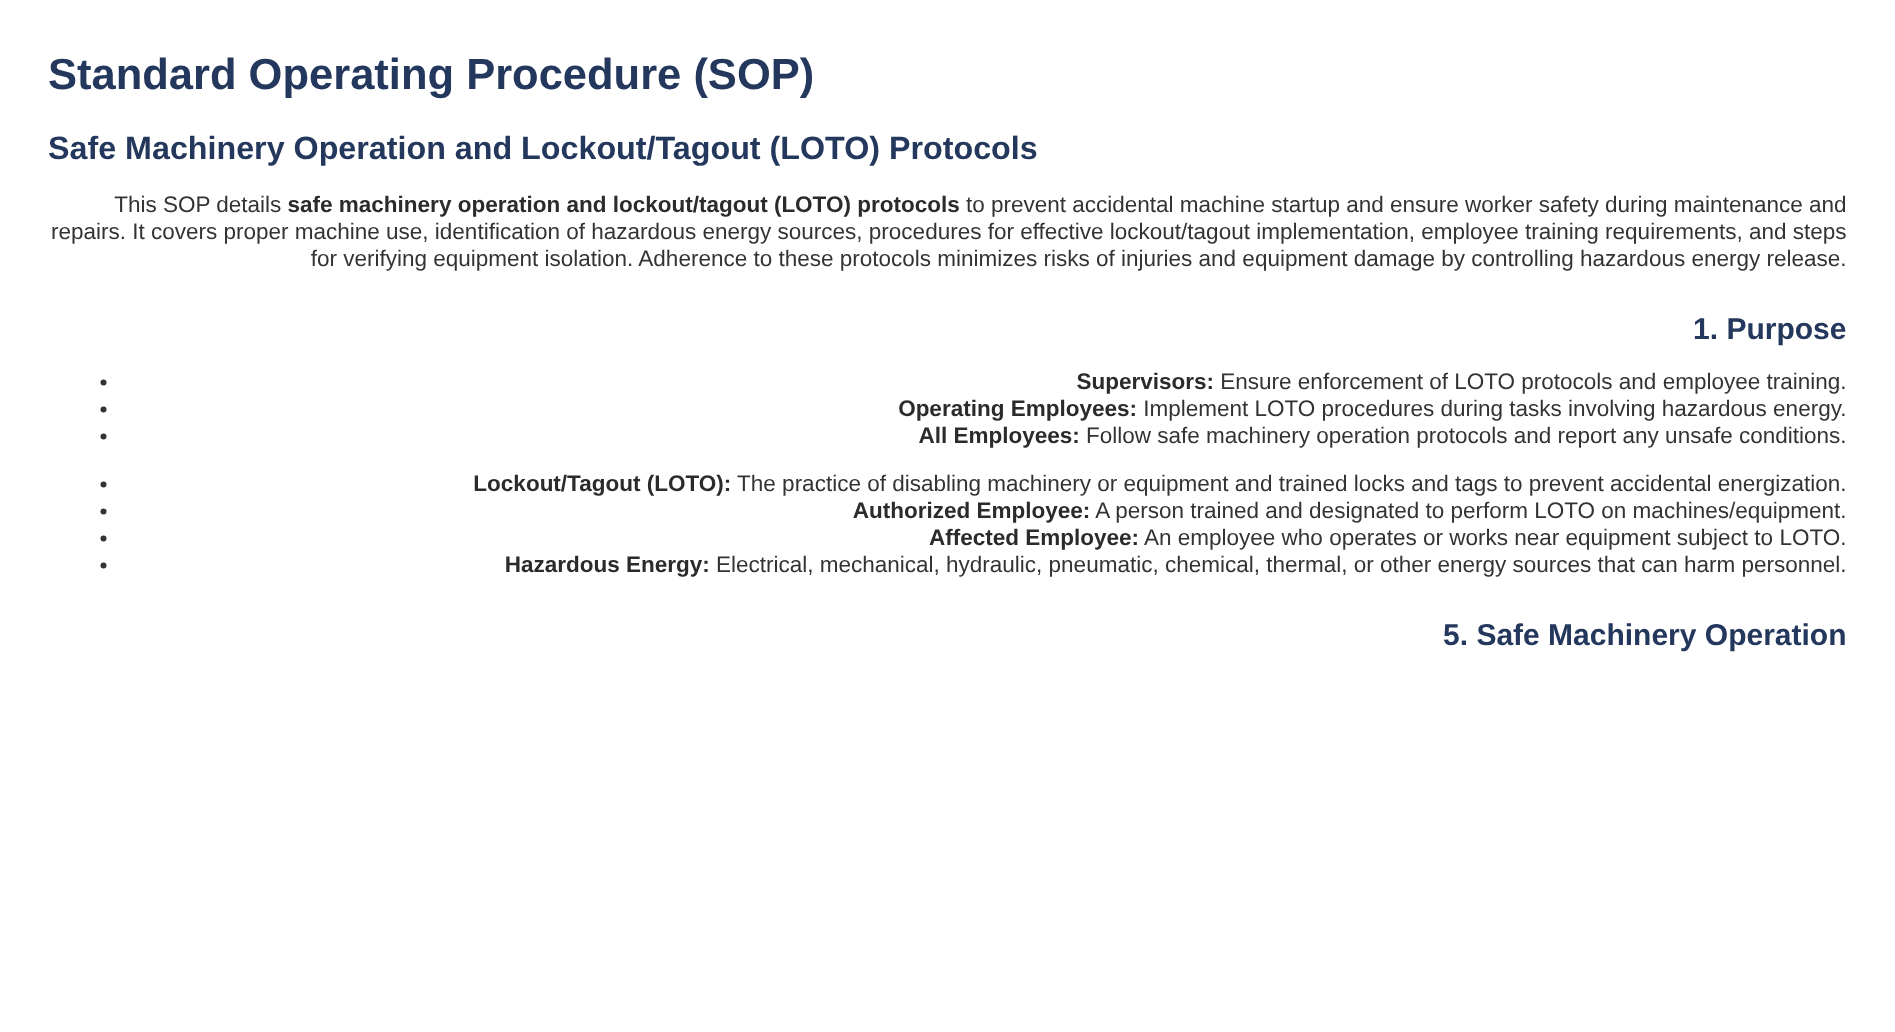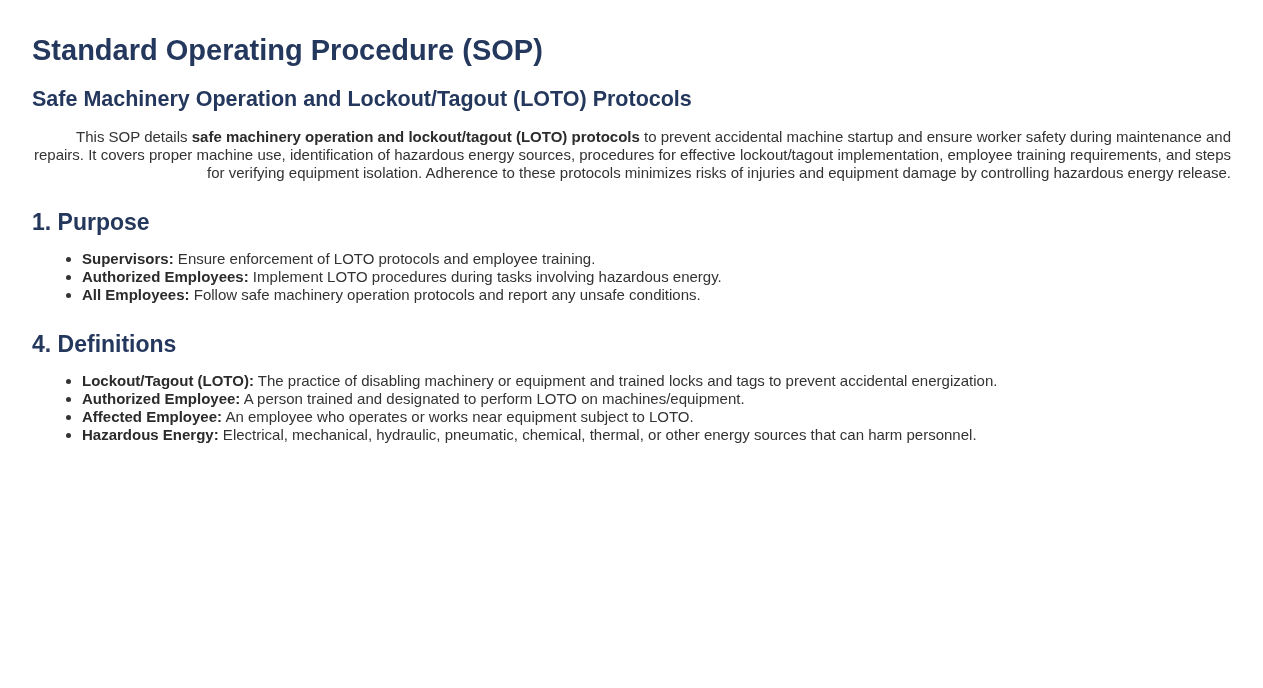--- a/index.html
+++ b/index.html
@@ -26,24 +26,25 @@
     margin: 24px 0 12px 0;
     letter-spacing: 0;
   }
   h2.doc-subtitle {
     font-size: 21.5px;
     font-weight: bold;
     color: #24375c;
     margin: 20px 0 16px 0;
   }
   h3.section-heading {
-    font-size: 23px;
+    font-size: 20px;
     font-weight: bold;
     color: #24375c;
     margin: 27px 0 14px 0;
+    text-align: right;
   }
   p.body-text {
     font-size: 15px;
     line-height: 18px;
     margin: 16px 0;
     color: #333333;
     text-align: right;
   }
   strong.inline-bold {
     font-weight: bold;
@@ -52,20 +53,21 @@
   ul.bullet-list {
     margin: 14px 0;
     padding-left: 50px;
     font-size: 15px;
     line-height: 18px;
     color: #333333;
   }
   ul.bullet-list li {
     margin: 0;
     padding: 0;
+    text-align: right;
   }
   .term {
     font-weight: bold;
     color: #2b2b2b;
   }
 </style>
 </head>
 <body>
 
 <div class="doc">
@@ -74,26 +76,26 @@
 
   <h2 class="doc-subtitle">Safe Machinery Operation and Lockout/Tagout (LOTO) Protocols</h2>
 
   <p class="body-text"><span>This SOP details </span><strong class="inline-bold">safe machinery operation and lockout/tagout (LOTO) protocols</strong><span> to prevent accidental machine startup and ensure worker safety during maintenance and repairs. It covers proper machine use, identification of hazardous energy sources, procedures for effective lockout/tagout implementation, employee training requirements, and steps for verifying equipment isolation. Adherence to these protocols minimizes risks of injuries and equipment damage by controlling hazardous energy release.</span></p>
 
   <h3 class="section-heading">1. Purpose</h3>
 
 
   <ul class="bullet-list">
     <li><span class="term">Supervisors:</span><span> Ensure enforcement of LOTO protocols and employee training.</span></li>
-    <li><span class="term">Authorized Employees:</span><span> Implement LOTO procedures during tasks involving hazardous energy.</span></li>
+    <li><span class="term">Operating Employees:</span><span> Implement LOTO procedures during tasks involving hazardous energy.</span></li>
     <li><span class="term">All Employees:</span><span> Follow safe machinery operation protocols and report any unsafe conditions.</span></li>
   </ul>
 
-  <h3 class="section-heading">4. Definitions</h3>
   <ul class="bullet-list">
     <li><span class="term">Lockout/Tagout (LOTO):</span><span> The practice of disabling machinery or equipment and trained locks and tags to prevent accidental energization.</span></li>
     <li><span class="term">Authorized Employee:</span><span> A person trained and designated to perform LOTO on machines/equipment.</span></li>
     <li><span class="term">Affected Employee:</span><span> An employee who operates or works near equipment subject to LOTO.</span></li>
     <li><span class="term">Hazardous Energy:</span><span> Electrical, mechanical, hydraulic, pneumatic, chemical, thermal, or other energy sources that can harm personnel.</span></li>
   </ul>
 
+  <h3 class="section-heading">5. Safe Machinery Operation</h3>
 
 </div>
 
 </body></html>

